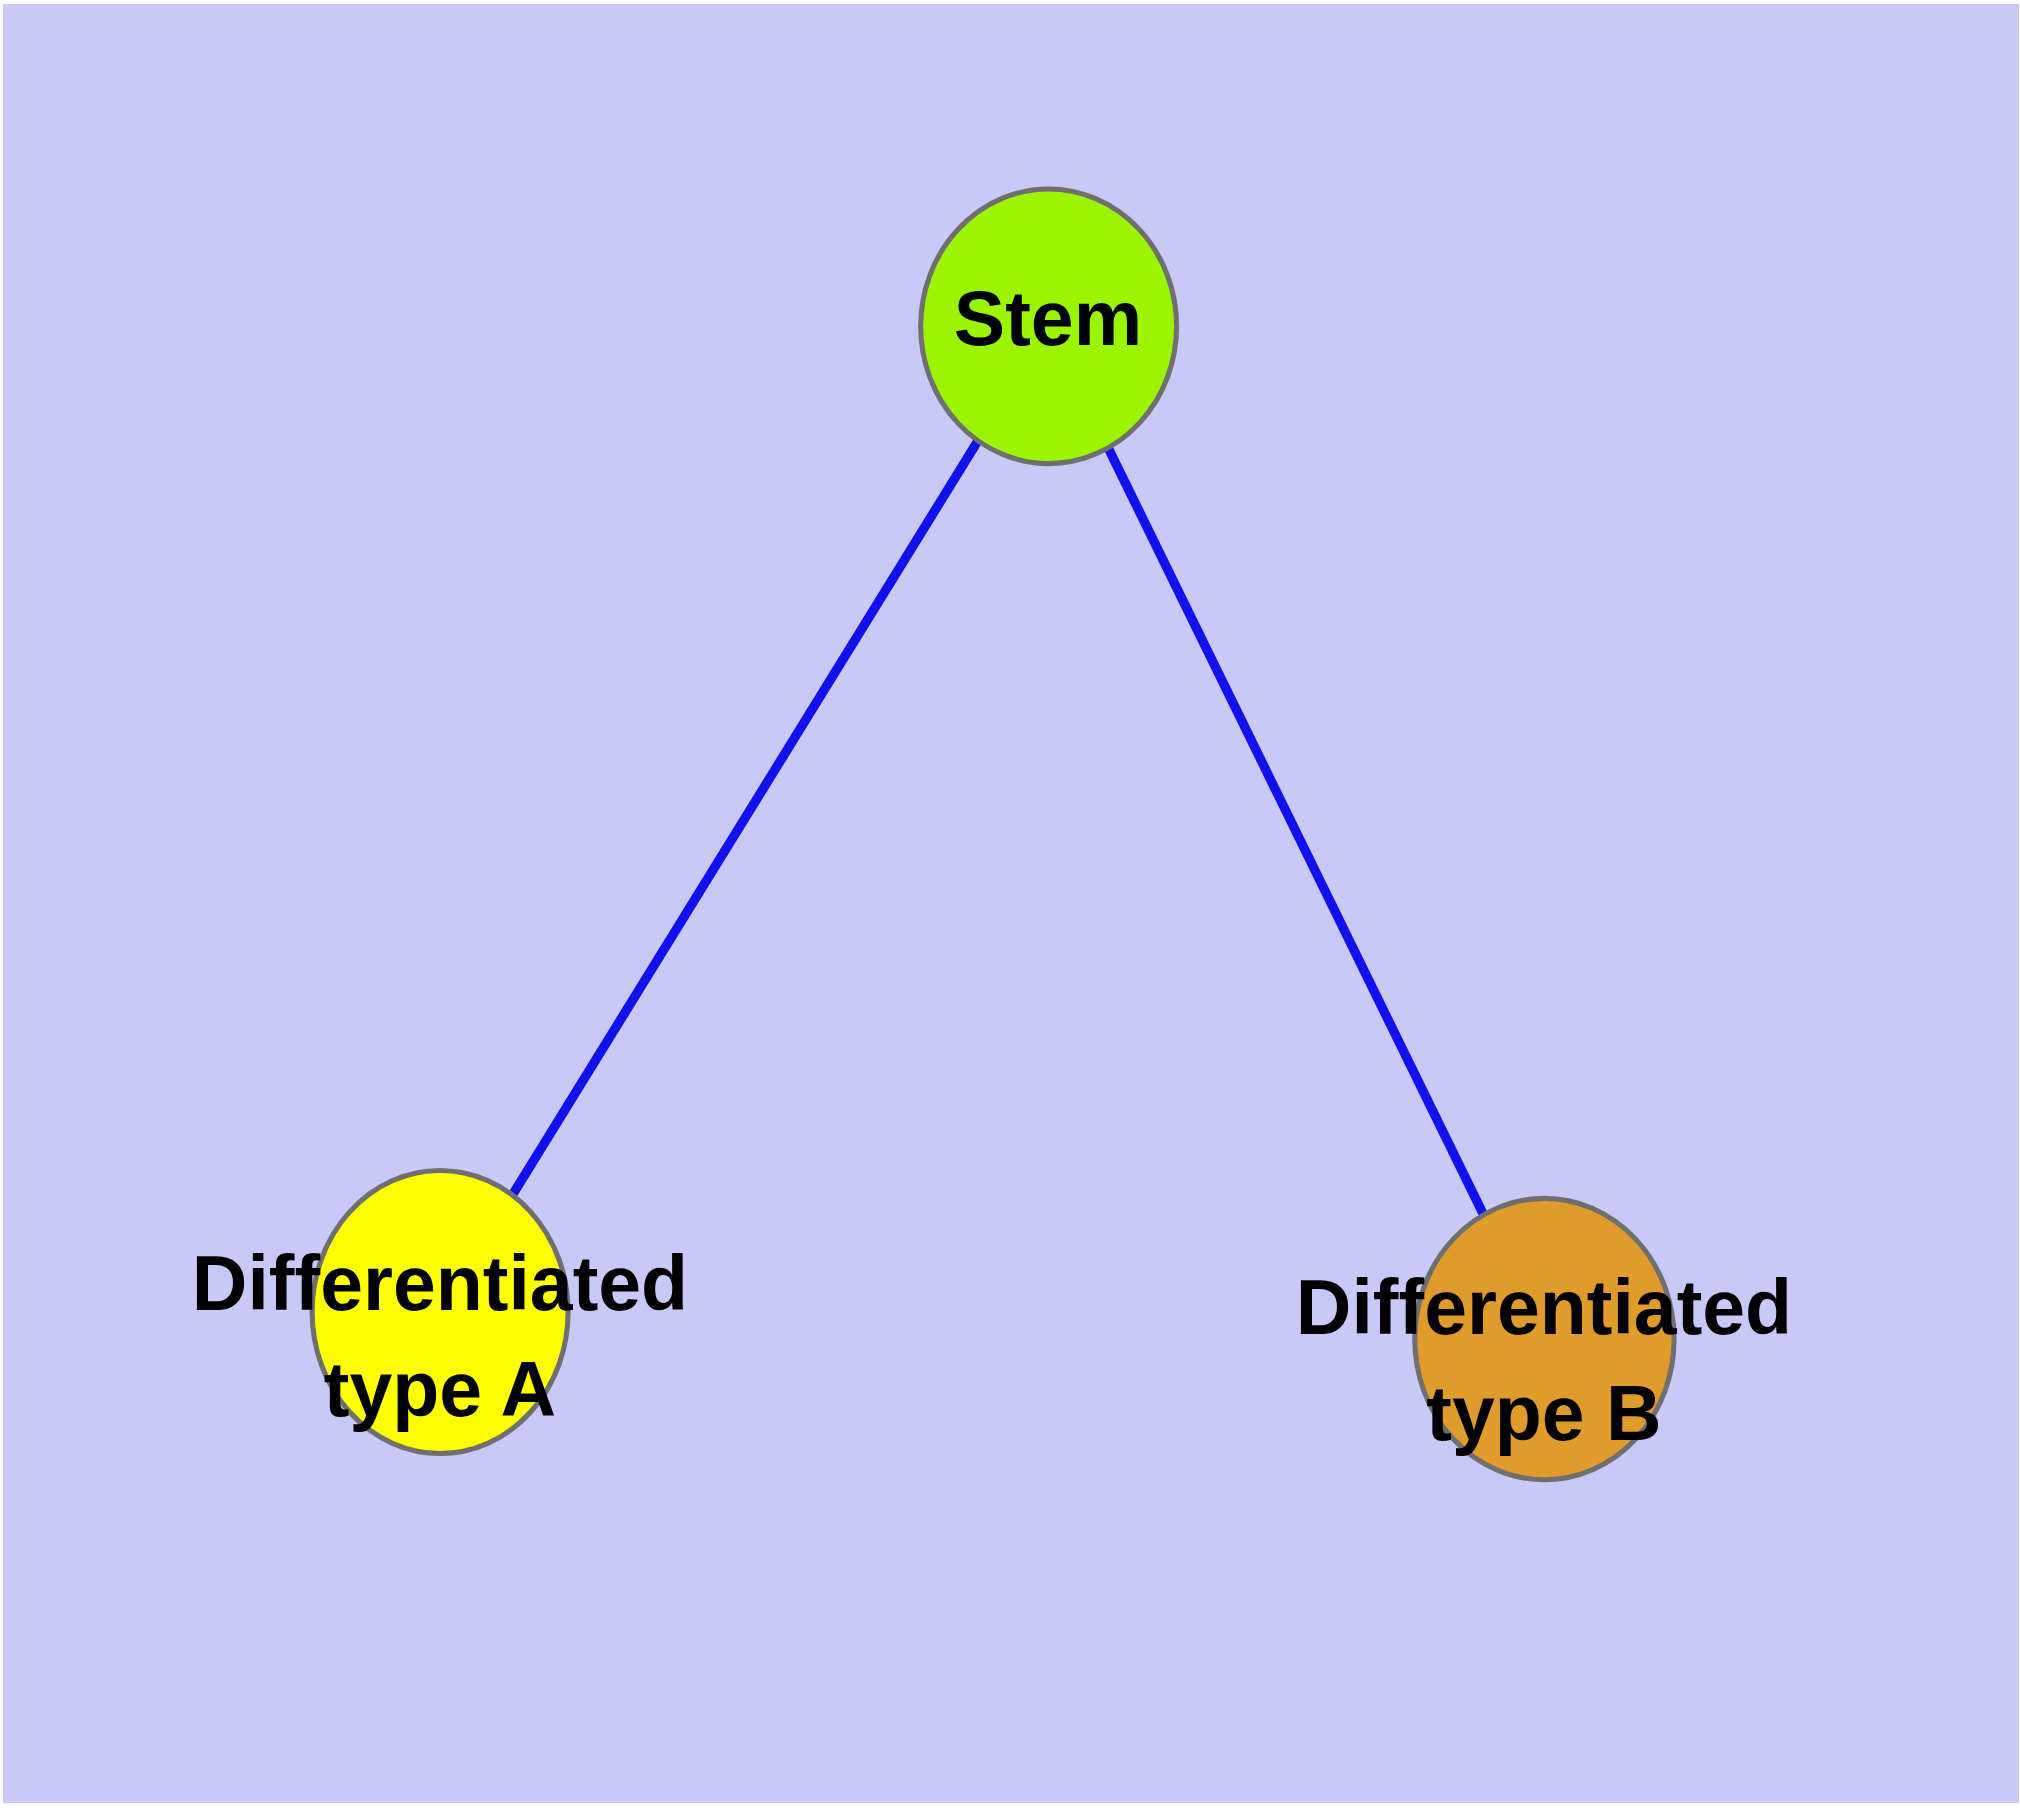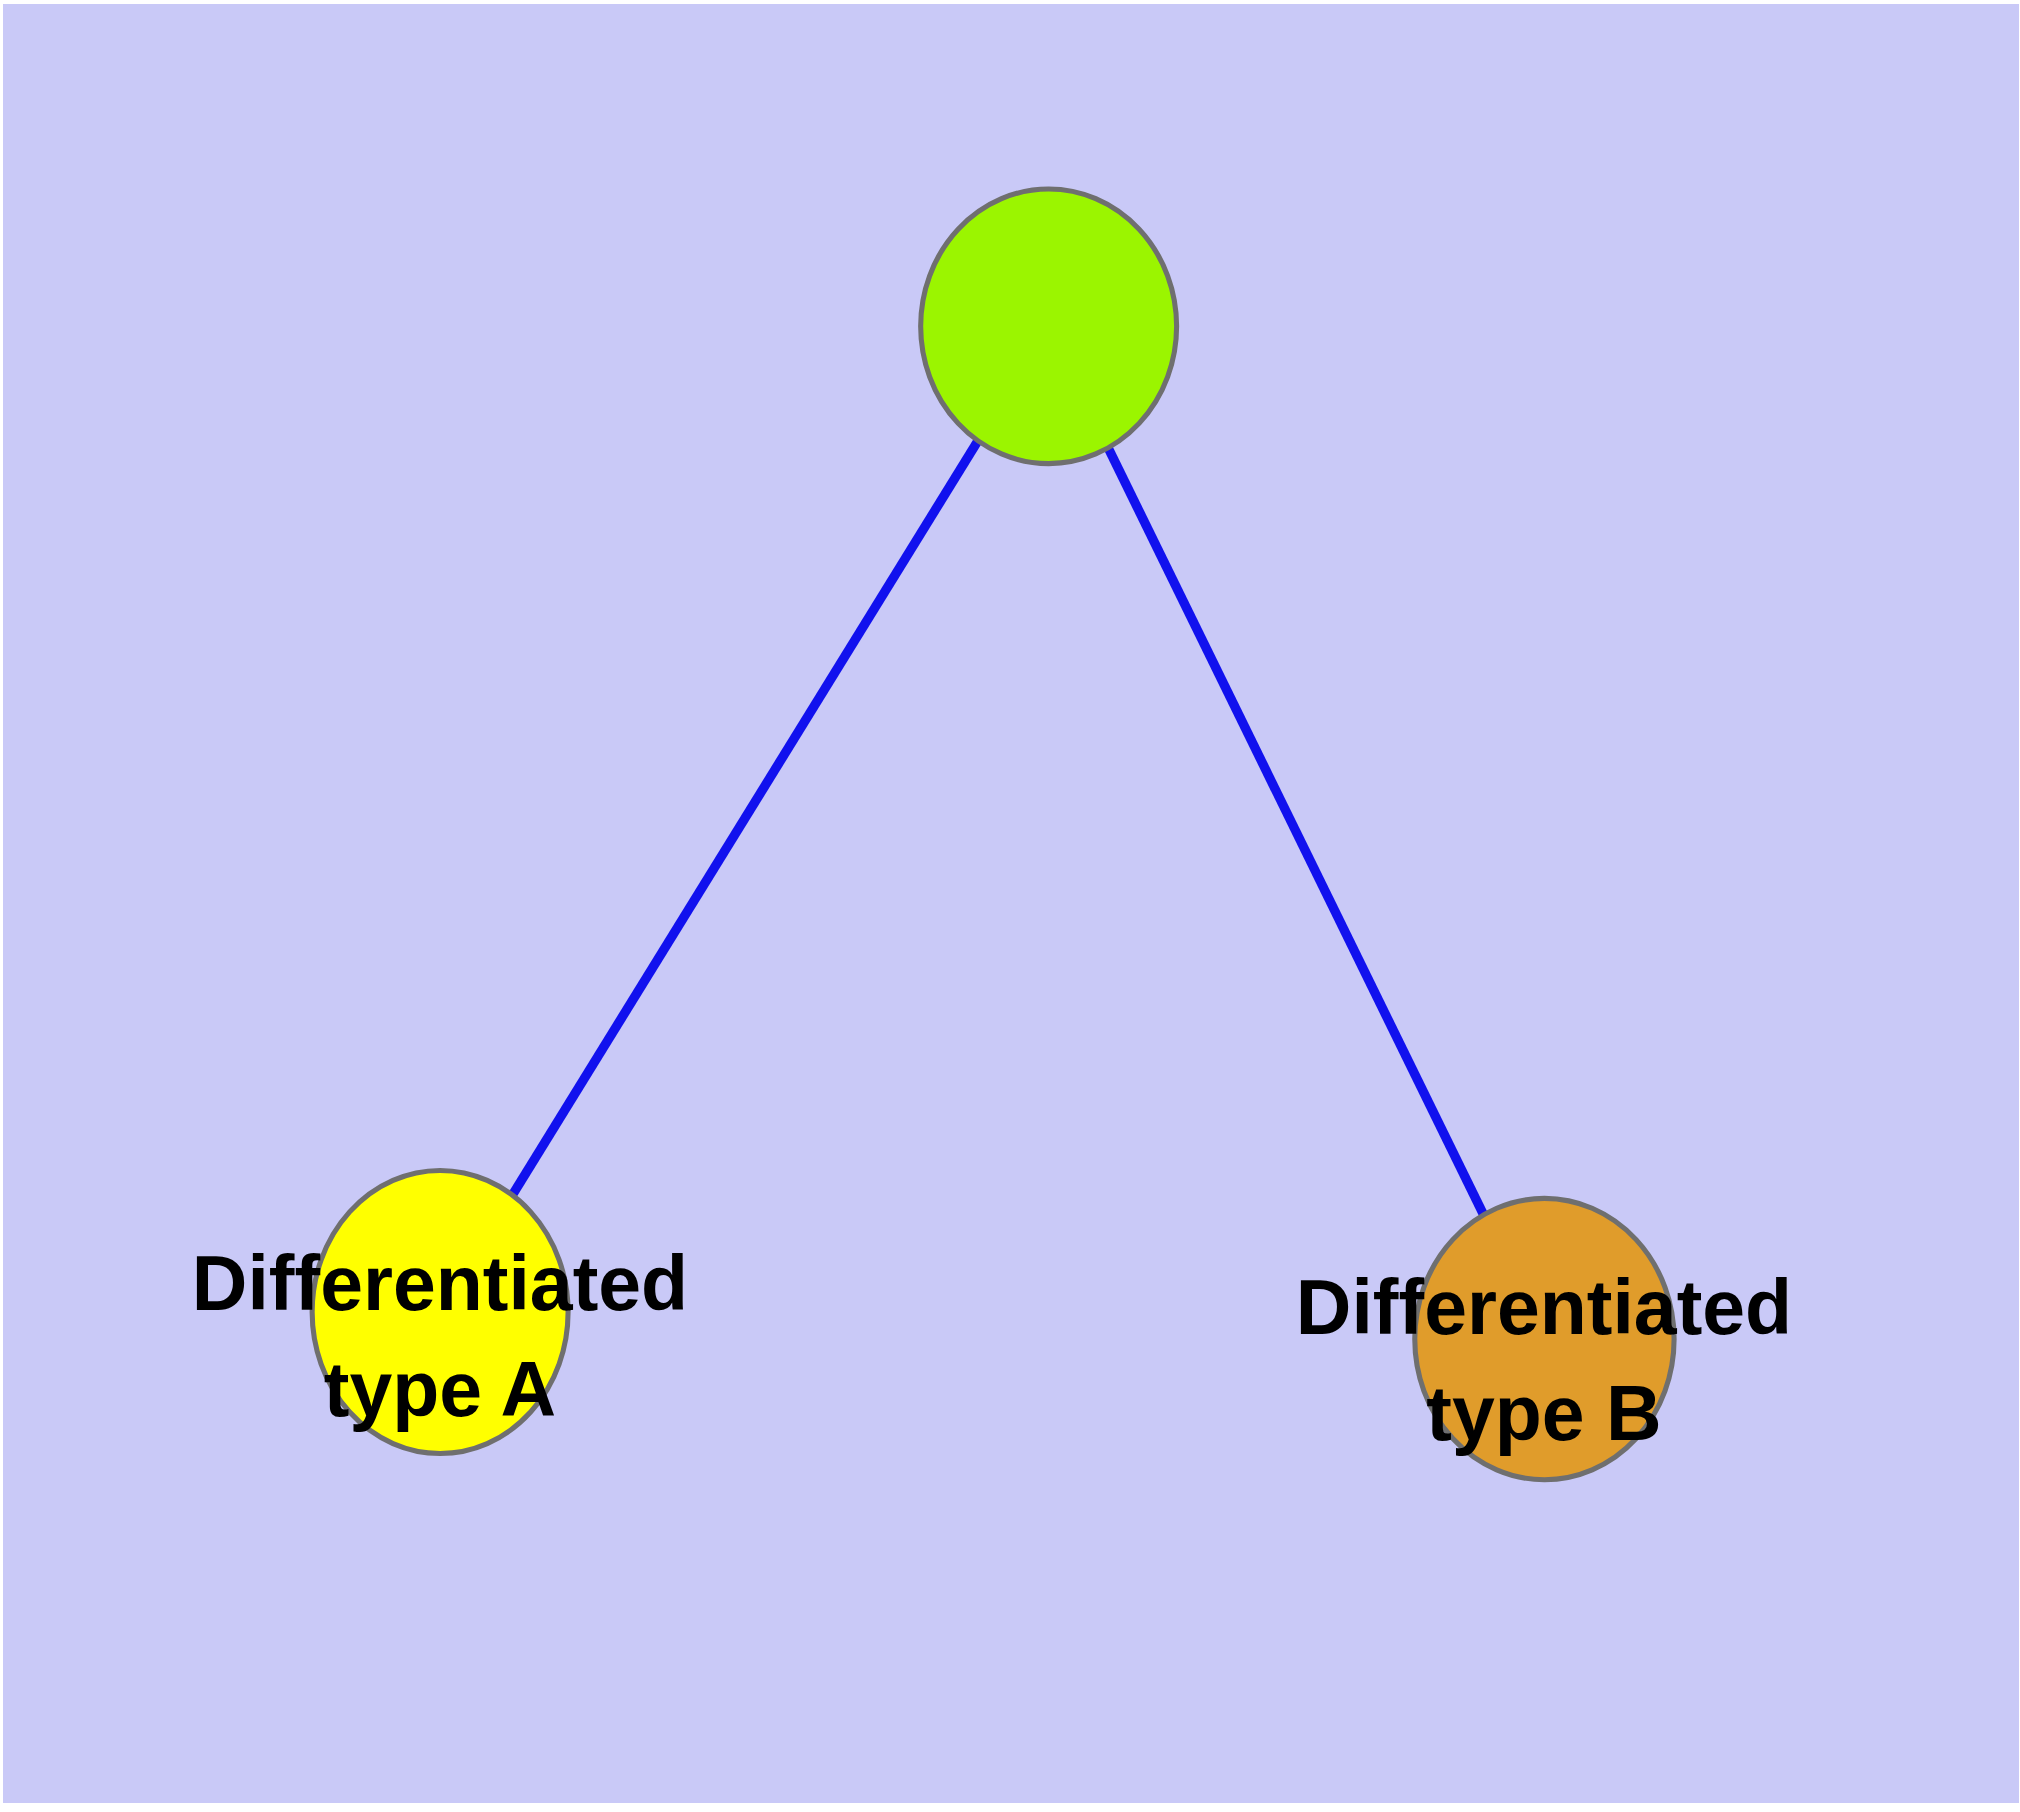--- a/index.html
+++ b/index.html
@@ -47,18 +47,19 @@
   <div class="canvas" style="background: rgb(201, 201, 247);"></div>
 
   <svg class="graph-svg" viewBox="0 0 2384 2138">
     <line x1="1237" y1="385" x2="519" y2="1548" stroke="#1111EE" stroke-width="11"></line>
     <line x1="1237" y1="385" x2="1822" y2="1580" stroke="#1111EE" stroke-width="11"></line>
     <ellipse cx="1237" cy="385" rx="151" ry="162" fill="#9BF500" stroke="#6F6F6F" stroke-width="6"></ellipse>
     <ellipse cx="519" cy="1548" rx="151" ry="167" fill="#FFFF00" stroke="#6F6F6F" stroke-width="6"></ellipse>
     <ellipse cx="1822" cy="1580" rx="153" ry="166" fill="#E09C2B" stroke="#6F6F6F" stroke-width="6"></ellipse>
   </svg>
 
+  <div class="node-label" style="left: 1048px; top: 318px; color: rgb(0, 0, 0);">Stem</div>
   <div class="node-label" style="left: 440px; top: 1336px; color: rgb(0, 0, 0);">Differentiated
 type A</div>
   <div class="node-label" style="left: 1544px; top: 1360px; color: rgb(0, 0, 0);">Differentiated
 type B</div>
 </div>
 
 
 </body></html>

